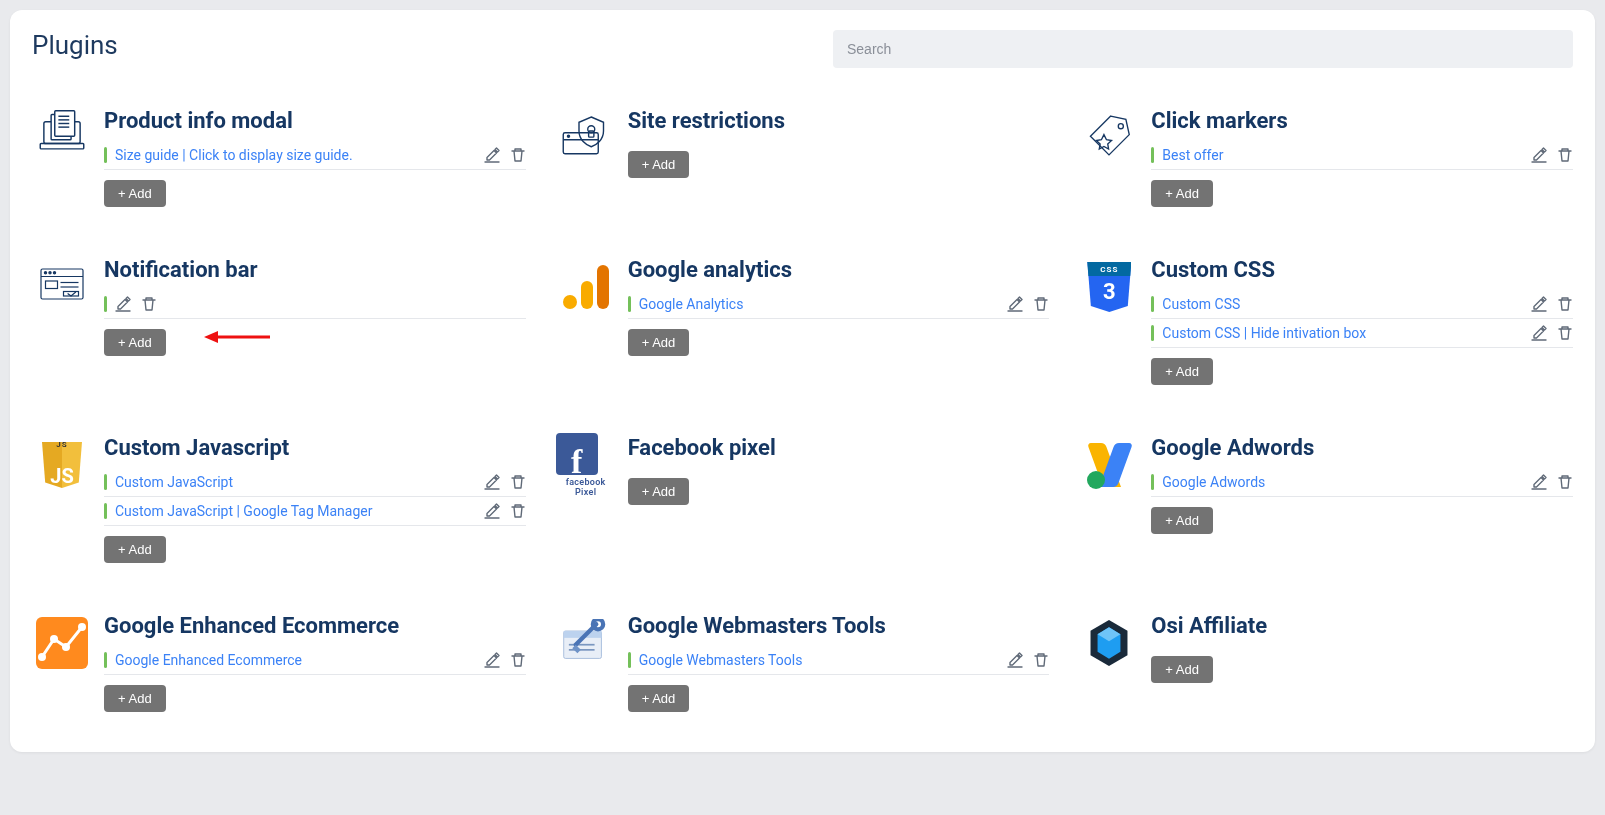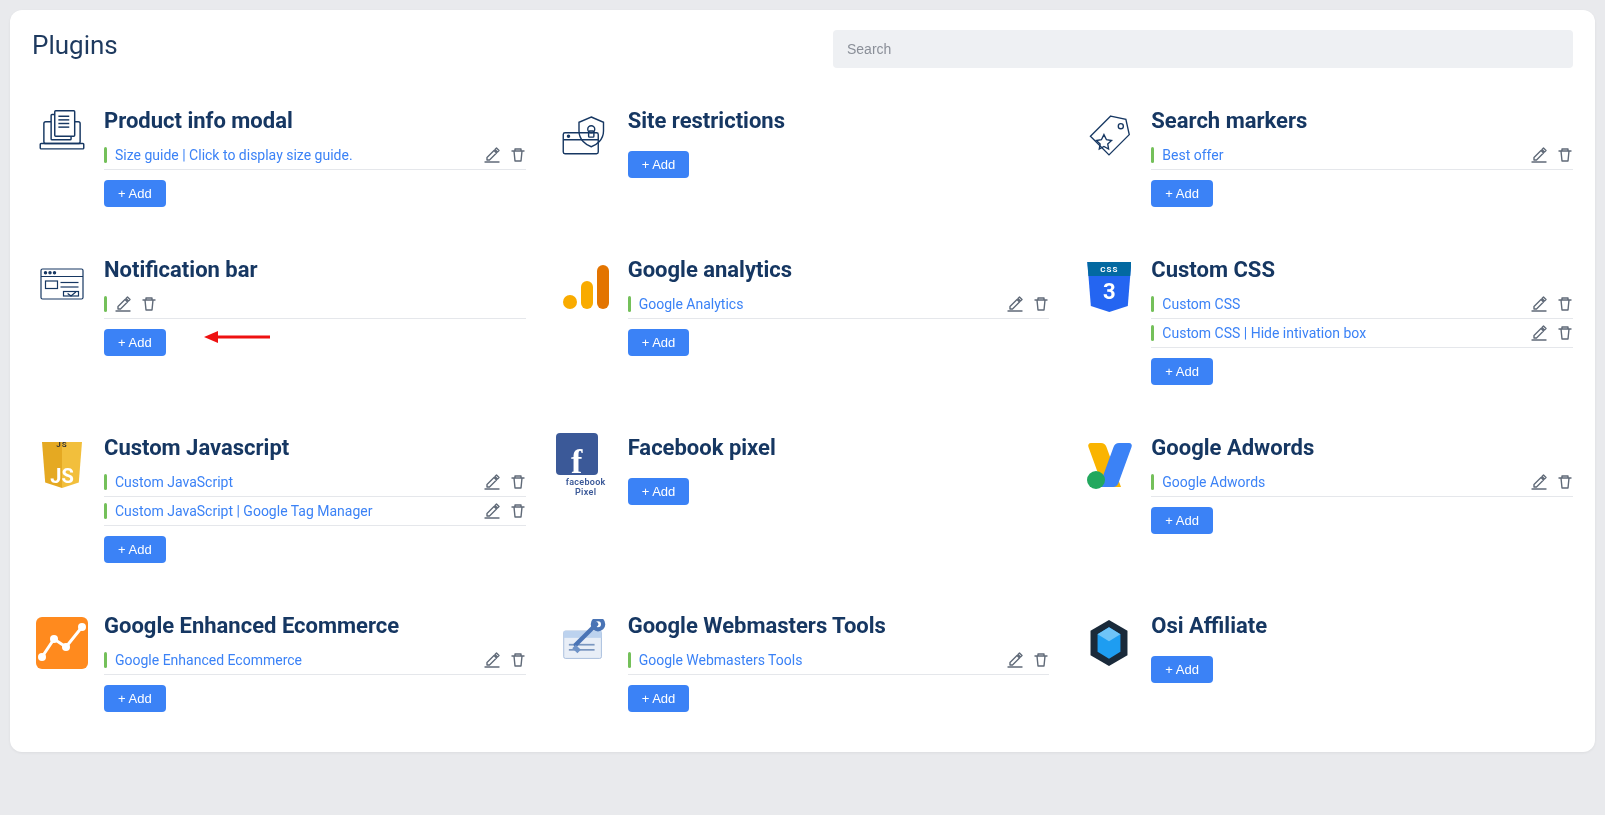--- a/index.html
+++ b/index.html
@@ -87,21 +87,21 @@
     text-overflow: ellipsis;
   }
   .row-actions {
     display: flex;
     gap: 10px;
     color: #606a78;
   }
   .row-actions svg { width: 16px; height: 16px; cursor: pointer; }
   .add-btn {
     margin-top: 10px;
-    background: #3b82f6;
+    background: #737373;
     color: #fff;
     border: none;
     border-radius: 4px;
     padding: 6px 14px;
     font-size: 13px;
     cursor: pointer;
   }
   .arrow {
     position: absolute;
     left: 170px;
@@ -207,21 +207,21 @@
         <div class="plugin-body"><div class="plugin-title">Site restrictions</div><button class="add-btn">+ Add</button></div>
       </div>
       <div class="plugin">
         <div class="icon-box">
           <svg class="outline-svg" viewBox="0 0 64 64" width="54" height="54">
         <path d="M34 6 l18 4 l4 18 l-24 24 l-22 -22 z"></path>
         <circle cx="46" cy="18" r="3"></circle>
         <path d="M26 28 l3 6 l6 1 l-4.5 4 l1 6 l-5.5 -3 l-5.5 3 l1 -6 l-4.5 -4 l6 -1 z"></path>
       </svg>
         </div>
-        <div class="plugin-body"><div class="plugin-title">Search markers</div><div class="item-row">
+        <div class="plugin-body"><div class="plugin-title">Click markers</div><div class="item-row">
             <div class="item-bar"></div>
             <div class="item-label">Best offer</div>
             <div class="row-actions">
               <svg viewBox="0 0 16 16">
                 <use href="#ic-edit"></use>
               </svg>
               <svg viewBox="0 0 16 16">
                 <use href="#ic-trash"></use>
               </svg>
             </div>

